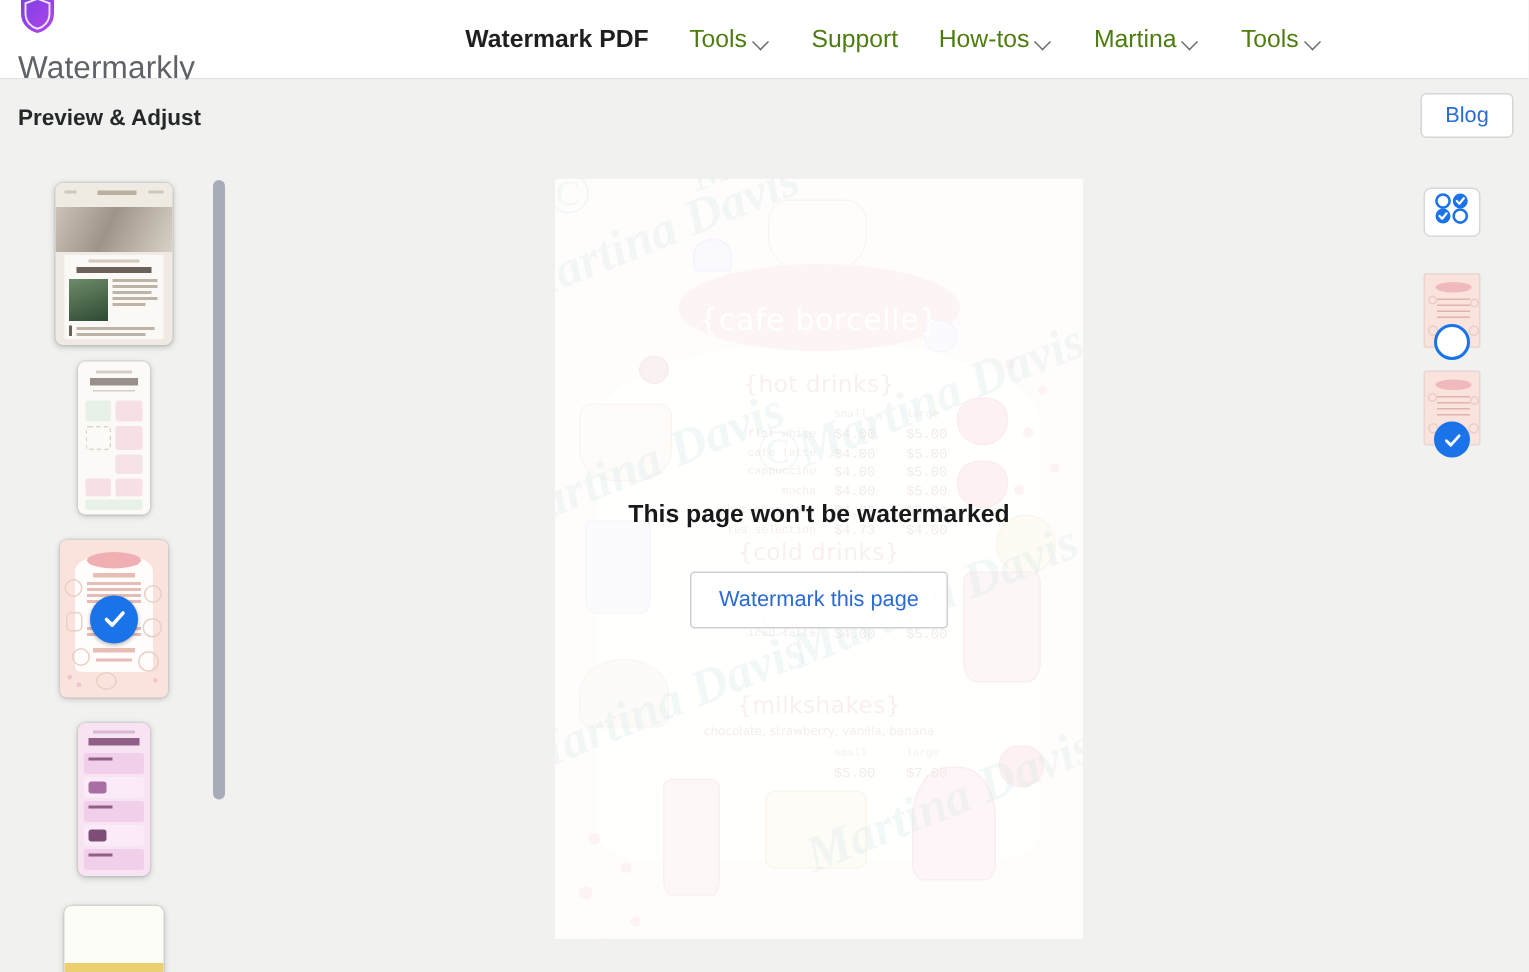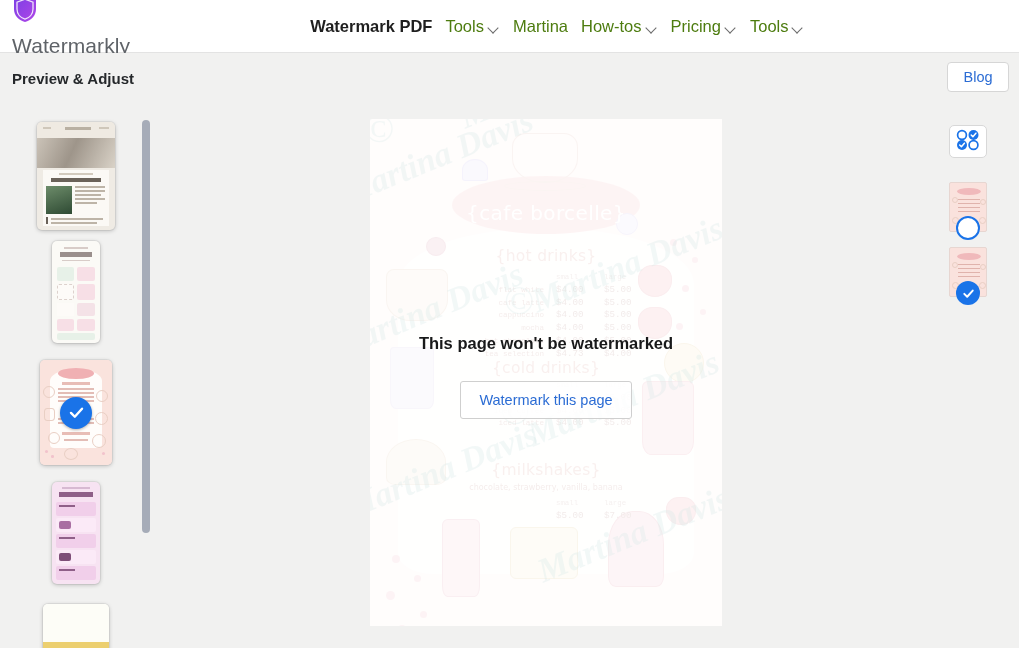--- a/index.html
+++ b/index.html
@@ -17,21 +17,21 @@
     background: #ffffff;
     border-bottom: 1px solid #e3e3e3;
     display: flex; align-items: center;
   }
   #brand { display: flex; gap: 11px; margin-left: 12px; flex-direction: column; }
   #brand-icon { width: 26px; height: 28px; display: block; }
   #brand-name {
     font-size: 21px; color: #5f6368; letter-spacing: .1px;
     font-family: "Liberation Sans", sans-serif;
   }
-  #nav { display: flex; align-items: center; margin-left: 180px; gap: 13px; }
+  #nav { display: flex; align-items: center; margin-left: 180px; gap: 27px; }
   .nav-item {
     display: flex; align-items: center; gap: 5px;
     font-size: 16.5px; color: #4d7c0f; cursor: pointer; white-space: nowrap;
   }
   .nav-item.active { color: #1f1f1f; font-weight: bold; }
   .chev { display: inline-block; width: 11px; height: 7px; position: relative; top: 1px; }
   .chev::before {
     content: ""; position: absolute; left: 0; top: 0;
     width: 7px; height: 7px;
     border-right: 1.6px solid #6b6b6b; border-bottom: 1.6px solid #6b6b6b;
@@ -245,28 +245,28 @@
 
   <nav id="nav">
     <div class="nav-item active">
       <span>Watermark PDF</span>
     </div>
     <div class="nav-item">
       <span>Tools</span>
       <i class="chev"></i>
     </div>
     <div class="nav-item">
-      <span>Martina</span>
+      <span>Support</span>
     </div>
     <div class="nav-item">
       <span>How-tos</span>
       <i class="chev"></i>
     </div>
     <div class="nav-item">
-      <span>Pricing</span>
+      <span>Martina</span>
       <i class="chev"></i>
     </div>
     <div class="nav-item">
       <span>Tools</span>
       <i class="chev"></i>
     </div>
   </nav>
 </div>
 
 <div id="subbar">

